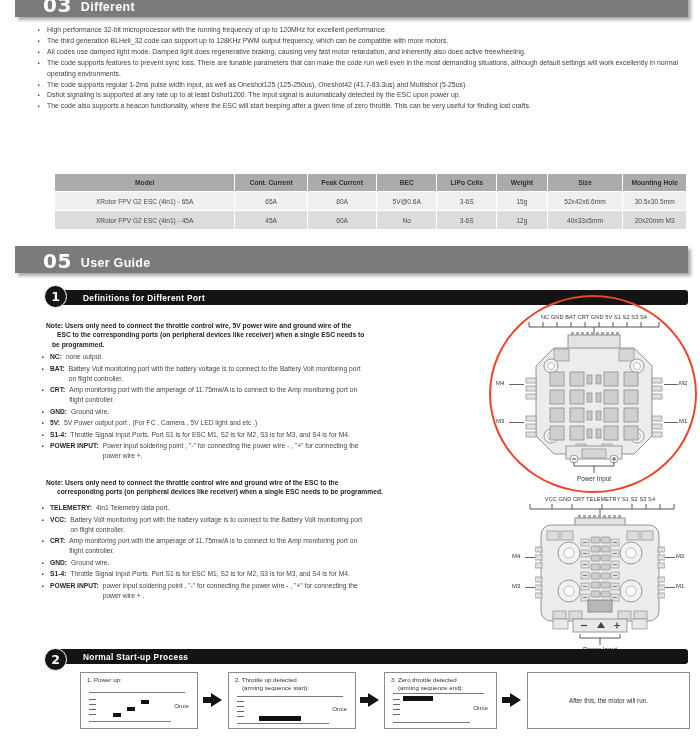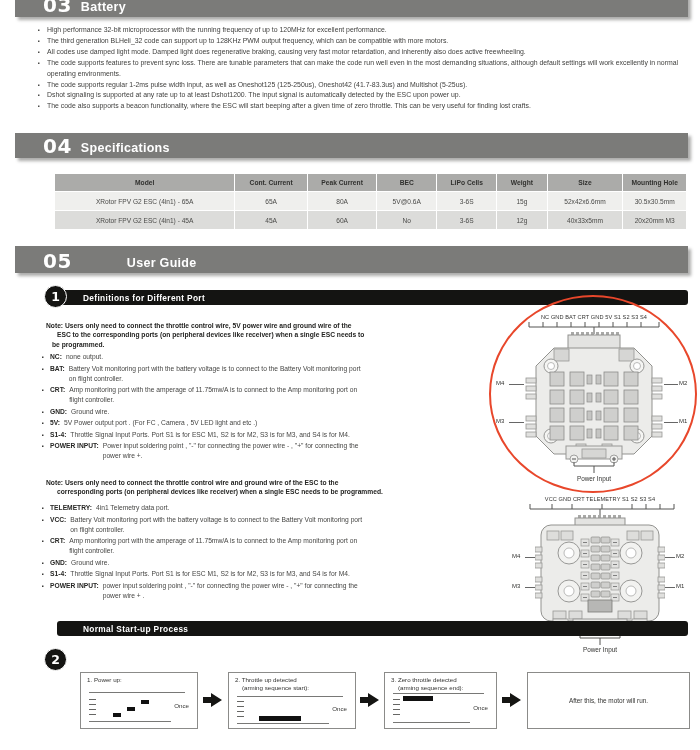--- a/index.html
+++ b/index.html
@@ -7,21 +7,21 @@
         font-family:"Liberation Sans",sans-serif;color:#3e3e3c;}
 
   
   .banner{position:absolute;left:15px;width:673px;background:#7b7b79;color:#fff;
           display:flex;align-items:flex-end;padding:0 0 3px 28px;box-sizing:border-box;
           box-shadow:3px 3px 3px rgba(70,70,68,.45);}
   .banner .bnum{font-family:"DejaVu Sans",sans-serif;font-weight:bold;font-size:20px;line-height:18px;margin-right:9px;letter-spacing:.5px;}
   .banner .btitle{font-weight:bold;font-size:12.5px;line-height:14px;letter-spacing:.3px;}
   .banner-03{top:-11px;height:28px;}
   .banner-04{top:133px;height:25px;}
-  .banner-05{top:246px;height:27px;gap:46px;}
+  .banner-05{top:246px;height:27px;}
 
   
   .features{position:absolute;left:38px;top:25px;width:652px;list-style:none;margin:0;padding:0;}
   .feat{position:relative;padding-left:9px;font-size:6.9px;line-height:10.9px;color:#3e3e3c;}
   .feat::before{content:"▪";position:absolute;left:0;top:0;font-size:5.5px;color:#3e3e3c;}
 
   
   .spec-table{position:absolute;left:55px;top:174px;width:631px;border-collapse:collapse;table-layout:fixed;}
   .spec-table th{background:#ababa9;color:#31312f;font-size:6.7px;font-weight:bold;height:17px;
                  border-right:1px solid #fff;text-align:center;padding:0 2px;}
@@ -32,21 +32,21 @@
   .spec-table th:last-child,.spec-table td:last-child{border-right:none;}
 
   
   .subbar{position:absolute;left:57px;width:631px;height:15px;background:#141412;border-radius:3px;
           display:flex;align-items:center;padding-left:26px;box-sizing:border-box;
           color:#fff;font-size:8.3px;font-weight:bold;letter-spacing:.35px;}
   .badge{position:absolute;width:21px;height:21px;border-radius:50%;background:#141412;border:1.5px solid #fff;
          color:#fff;display:flex;align-items:center;justify-content:center;
          font-size:12.5px;font-weight:bold;z-index:3;font-family:"DejaVu Sans",sans-serif;}
   .bar1{top:290px;} .badge1{left:44px;top:285px;}
-  .bar2{top:621px;} .badge2{left:44px;top:648px;}
+  .bar2{top:649px;} .badge2{left:44px;top:648px;}
 
   
   .note{position:absolute;left:46px;width:445px;font-size:6.7px;font-weight:bold;color:#242422;line-height:9.4px;}
   .note1{top:321px;} .note2{top:478px;}
   .note .nl{white-space:nowrap;}
   .note .ind1{margin-left:11px;} .note .ind2{margin-left:6px;}
 
   .portlist{position:absolute;left:42px;width:448px;}
   .list1{top:352px;} .list2{top:503px;}
   .port-item{position:relative;display:flex;padding-left:8px;margin-bottom:1.5px;
@@ -83,37 +83,33 @@
   .result-text{font-size:6.4px;color:#333331;}
   .flow-arrow{position:absolute;top:692px;}
 </style>
 </head>
 <body>
 
 <div class="page">
 
   <div class="banner banner-03">
     <span class="bnum">03</span>
-    <span class="btitle">Battery</span>
+    <span class="btitle">Different</span>
   </div>
 
   <ul class="features">
     <li class="feat"><span class="ft">High performance 32-bit microprocessor with the running frequency of up to 120MHz for excellent performance.</span></li>
     <li class="feat"><span class="ft">The third generation BLHeli_32 code can support up to 128KHz PWM output frequency, which can be compatible with more motors.</span></li>
     <li class="feat"><span class="ft">All codes use damped light mode. Damped light does regenerative braking, causing very fast motor retardation, and inherently also does active freewheeling.</span></li>
     <li class="feat"><span class="ft">The code supports features to prevent sync loss. There are tunable parameters that can make the code run well even in the most demanding situations, although default settings will work excellently in normal operating environments.</span></li>
     <li class="feat"><span class="ft">The code supports regular 1-2ms pulse width input, as well as Oneshot125 (125-250us), Oneshot42 (41.7-83.3us) and Multishot (5-25us).</span></li>
     <li class="feat"><span class="ft">Dshot signaling is supported at any rate up to at least Dshot1200. The input signal is automatically detected by the ESC upon power up.</span></li>
     <li class="feat"><span class="ft">The code also supports a beacon functionality, where the ESC will start beeping after a given time of zero throttle. This can be very useful for finding lost crafts.</span></li>
   </ul>
 
-  <div class="banner banner-04">
-    <span class="bnum">04</span>
-    <span class="btitle">Specifications</span>
-  </div>
 
   <table class="spec-table">
     <colgroup>
       <col style="width:28.5%">
         <col style="width:11.5%">
         <col style="width:11%">
         <col style="width:9.5%">
       <col style="width:9.5%">
         <col style="width:8%">
         <col style="width:12%">

